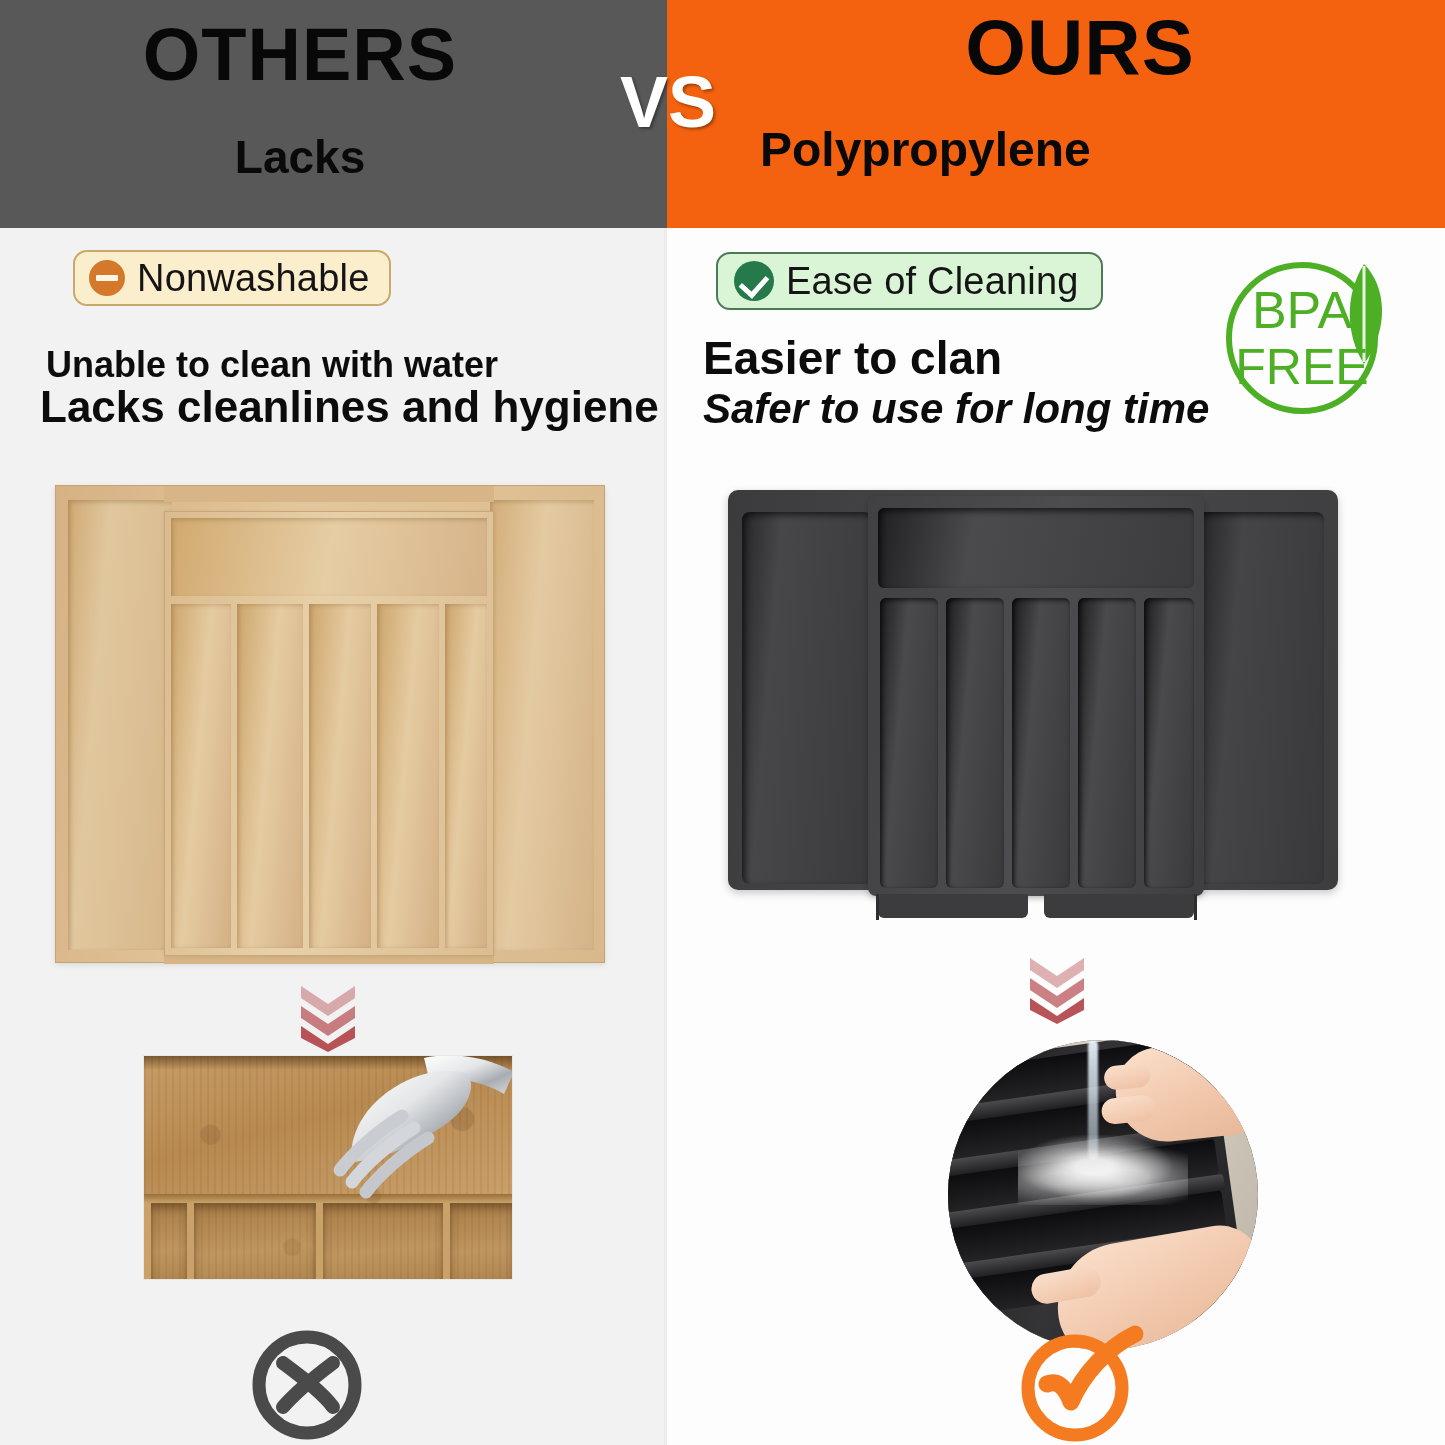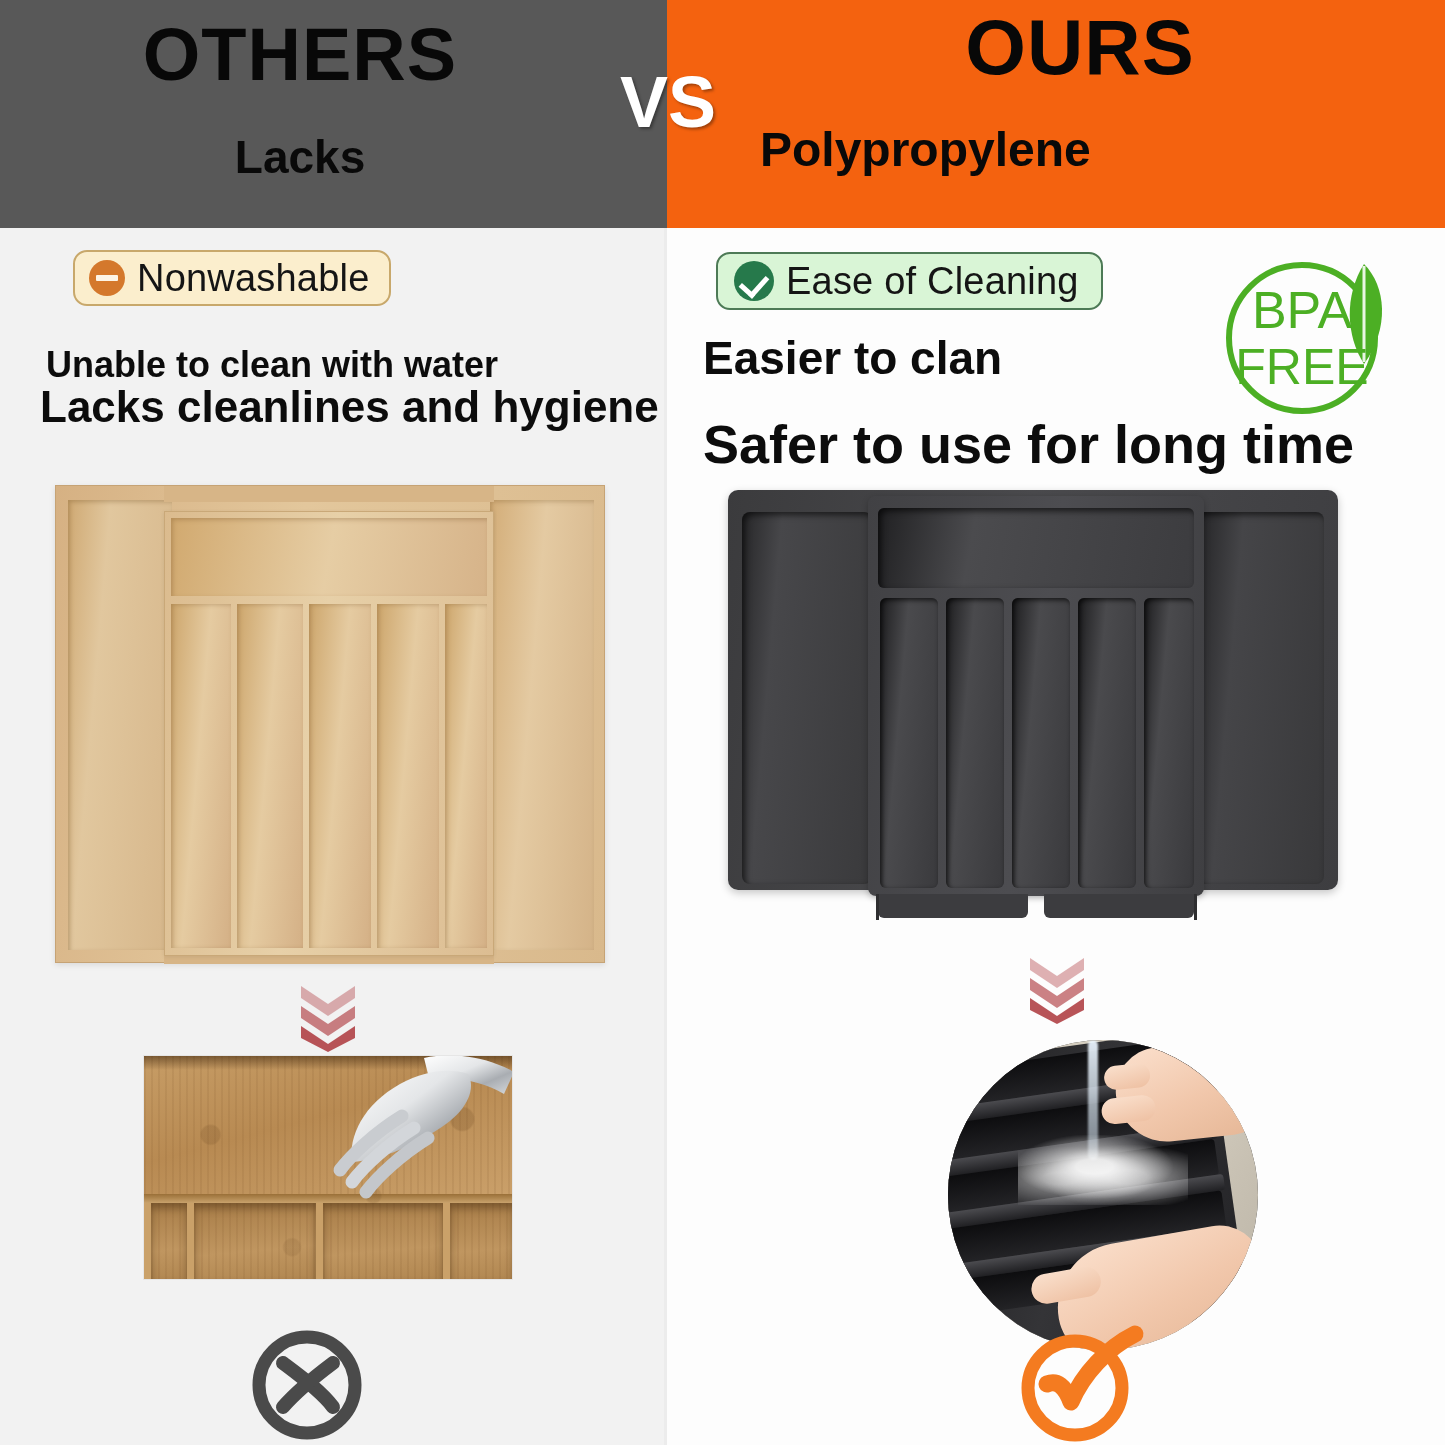--- a/index.html
+++ b/index.html
@@ -75,21 +75,21 @@
     content:"";position:absolute;left:11px;top:9px;width:13px;height:21px;
     border-right:5px solid #ffffff;border-bottom:5px solid #ffffff;
     transform:rotate(42deg);
   }
 
   
   .feat{position:absolute;font-weight:bold;color:#0c0c0c;line-height:1.08;white-space:nowrap;}
   .feat-l1{left:46px;top:325px;font-size:36px;margin-top:21px;}
   .feat-l2{left:40px;top:383px;font-size:44px;}
   .feat-r1{left:703px;top:334px;font-size:46px;}
-  .feat-r2{left:703px;top:415px;font-size:54px;}
+  .feat-r2{left:703px;top:386px;font-size:42px;font-style:italic;}
 
   
   .bpa{position:absolute;left:1214px;top:256px;width:200px;height:165px;}
   .bpa svg{display:block;}
 
   
   .tray-bamboo{position:absolute;left:55px;top:485px;width:550px;height:478px;}
   .bam-frame{
     position:absolute;left:0;top:0;width:550px;height:478px;
     background:linear-gradient(100deg,#d6b183 0%,#e3c79c 40%,#d9b98c 100%);

